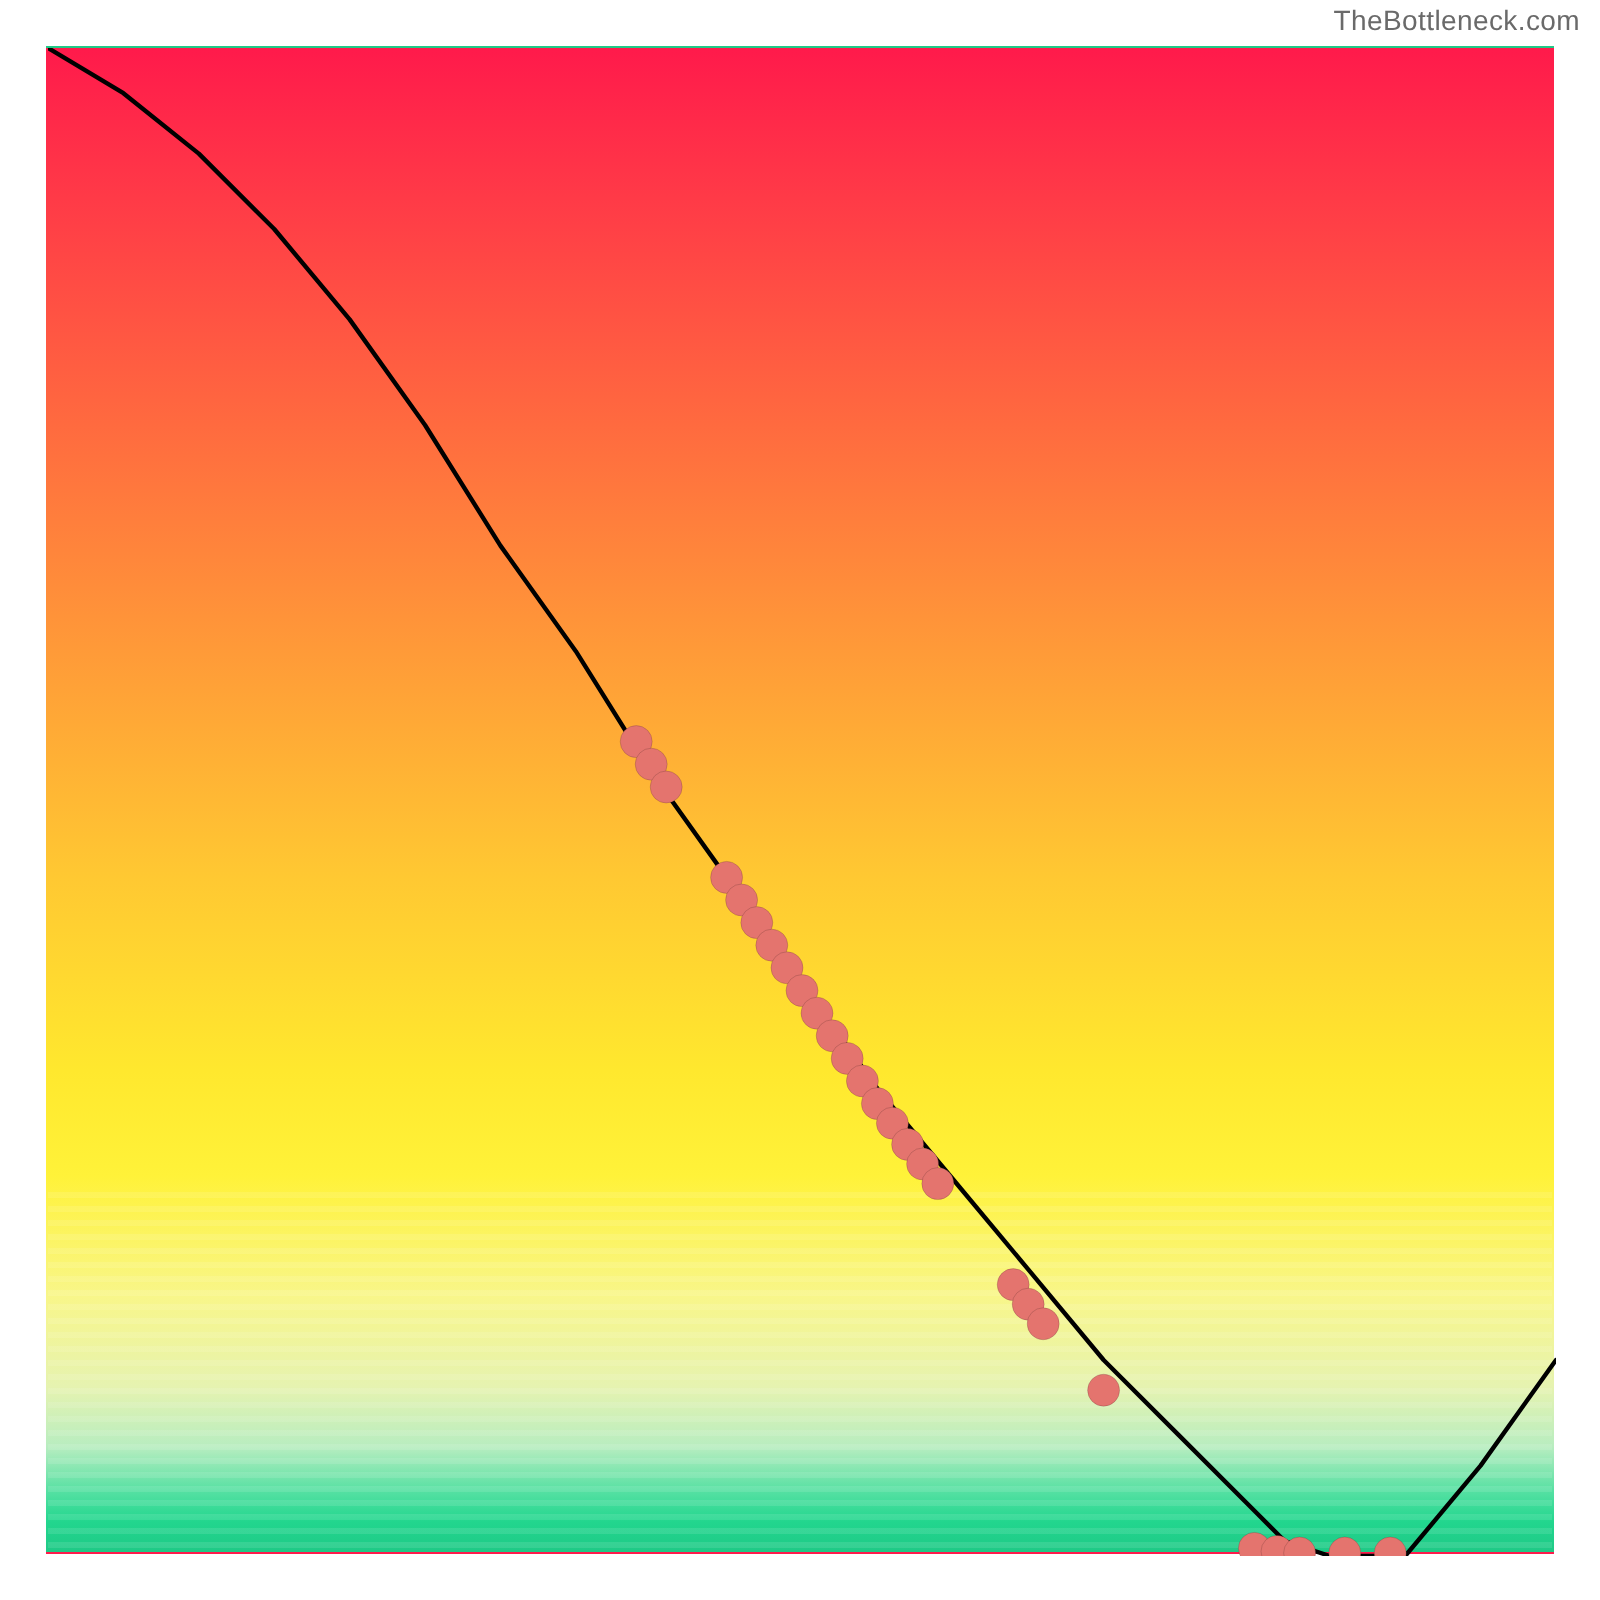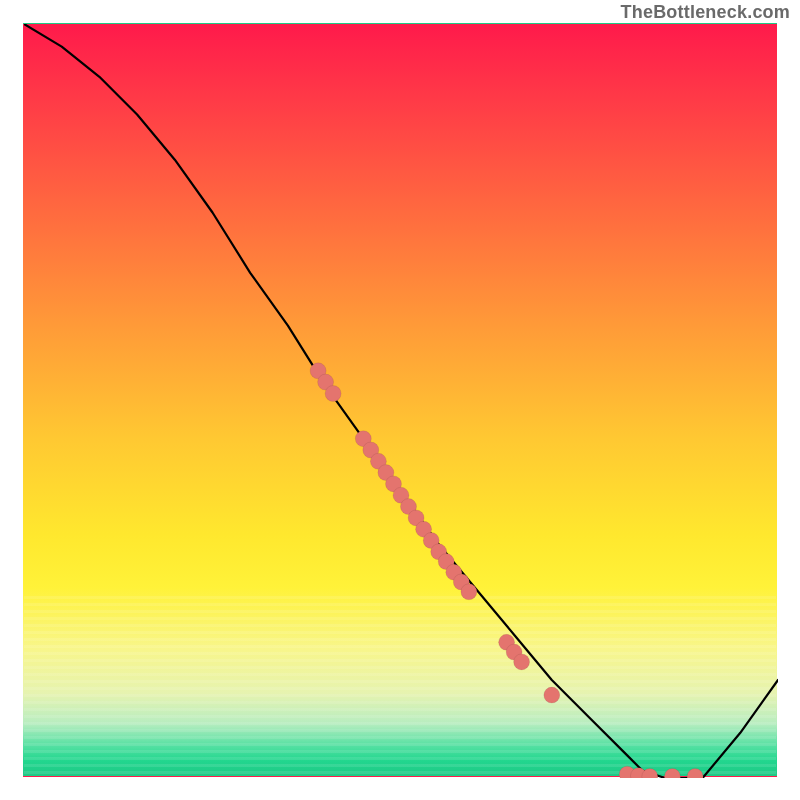--- a/index.html
+++ b/index.html
@@ -74,23 +74,23 @@
   }
   .dot {
     fill: #e4746e;
     stroke: rgba(0,0,0,0.15);
     stroke-width: 0.5;
   }
   .watermark {
     position: absolute;
     top: 2px;
     right: 10px;
-    font-size: 18px;
+    font-size: 14px;
     color: #6a6a6a;
-    font-weight: 700;
+    font-weight: 400;
     letter-spacing: 0.2px;
     user-select: none;
   }
 </style>
 </head>
 <body>
 
 <div class="chart-container">
   <div class="watermark">TheBottleneck.com</div>
   <div class="plot-area">

